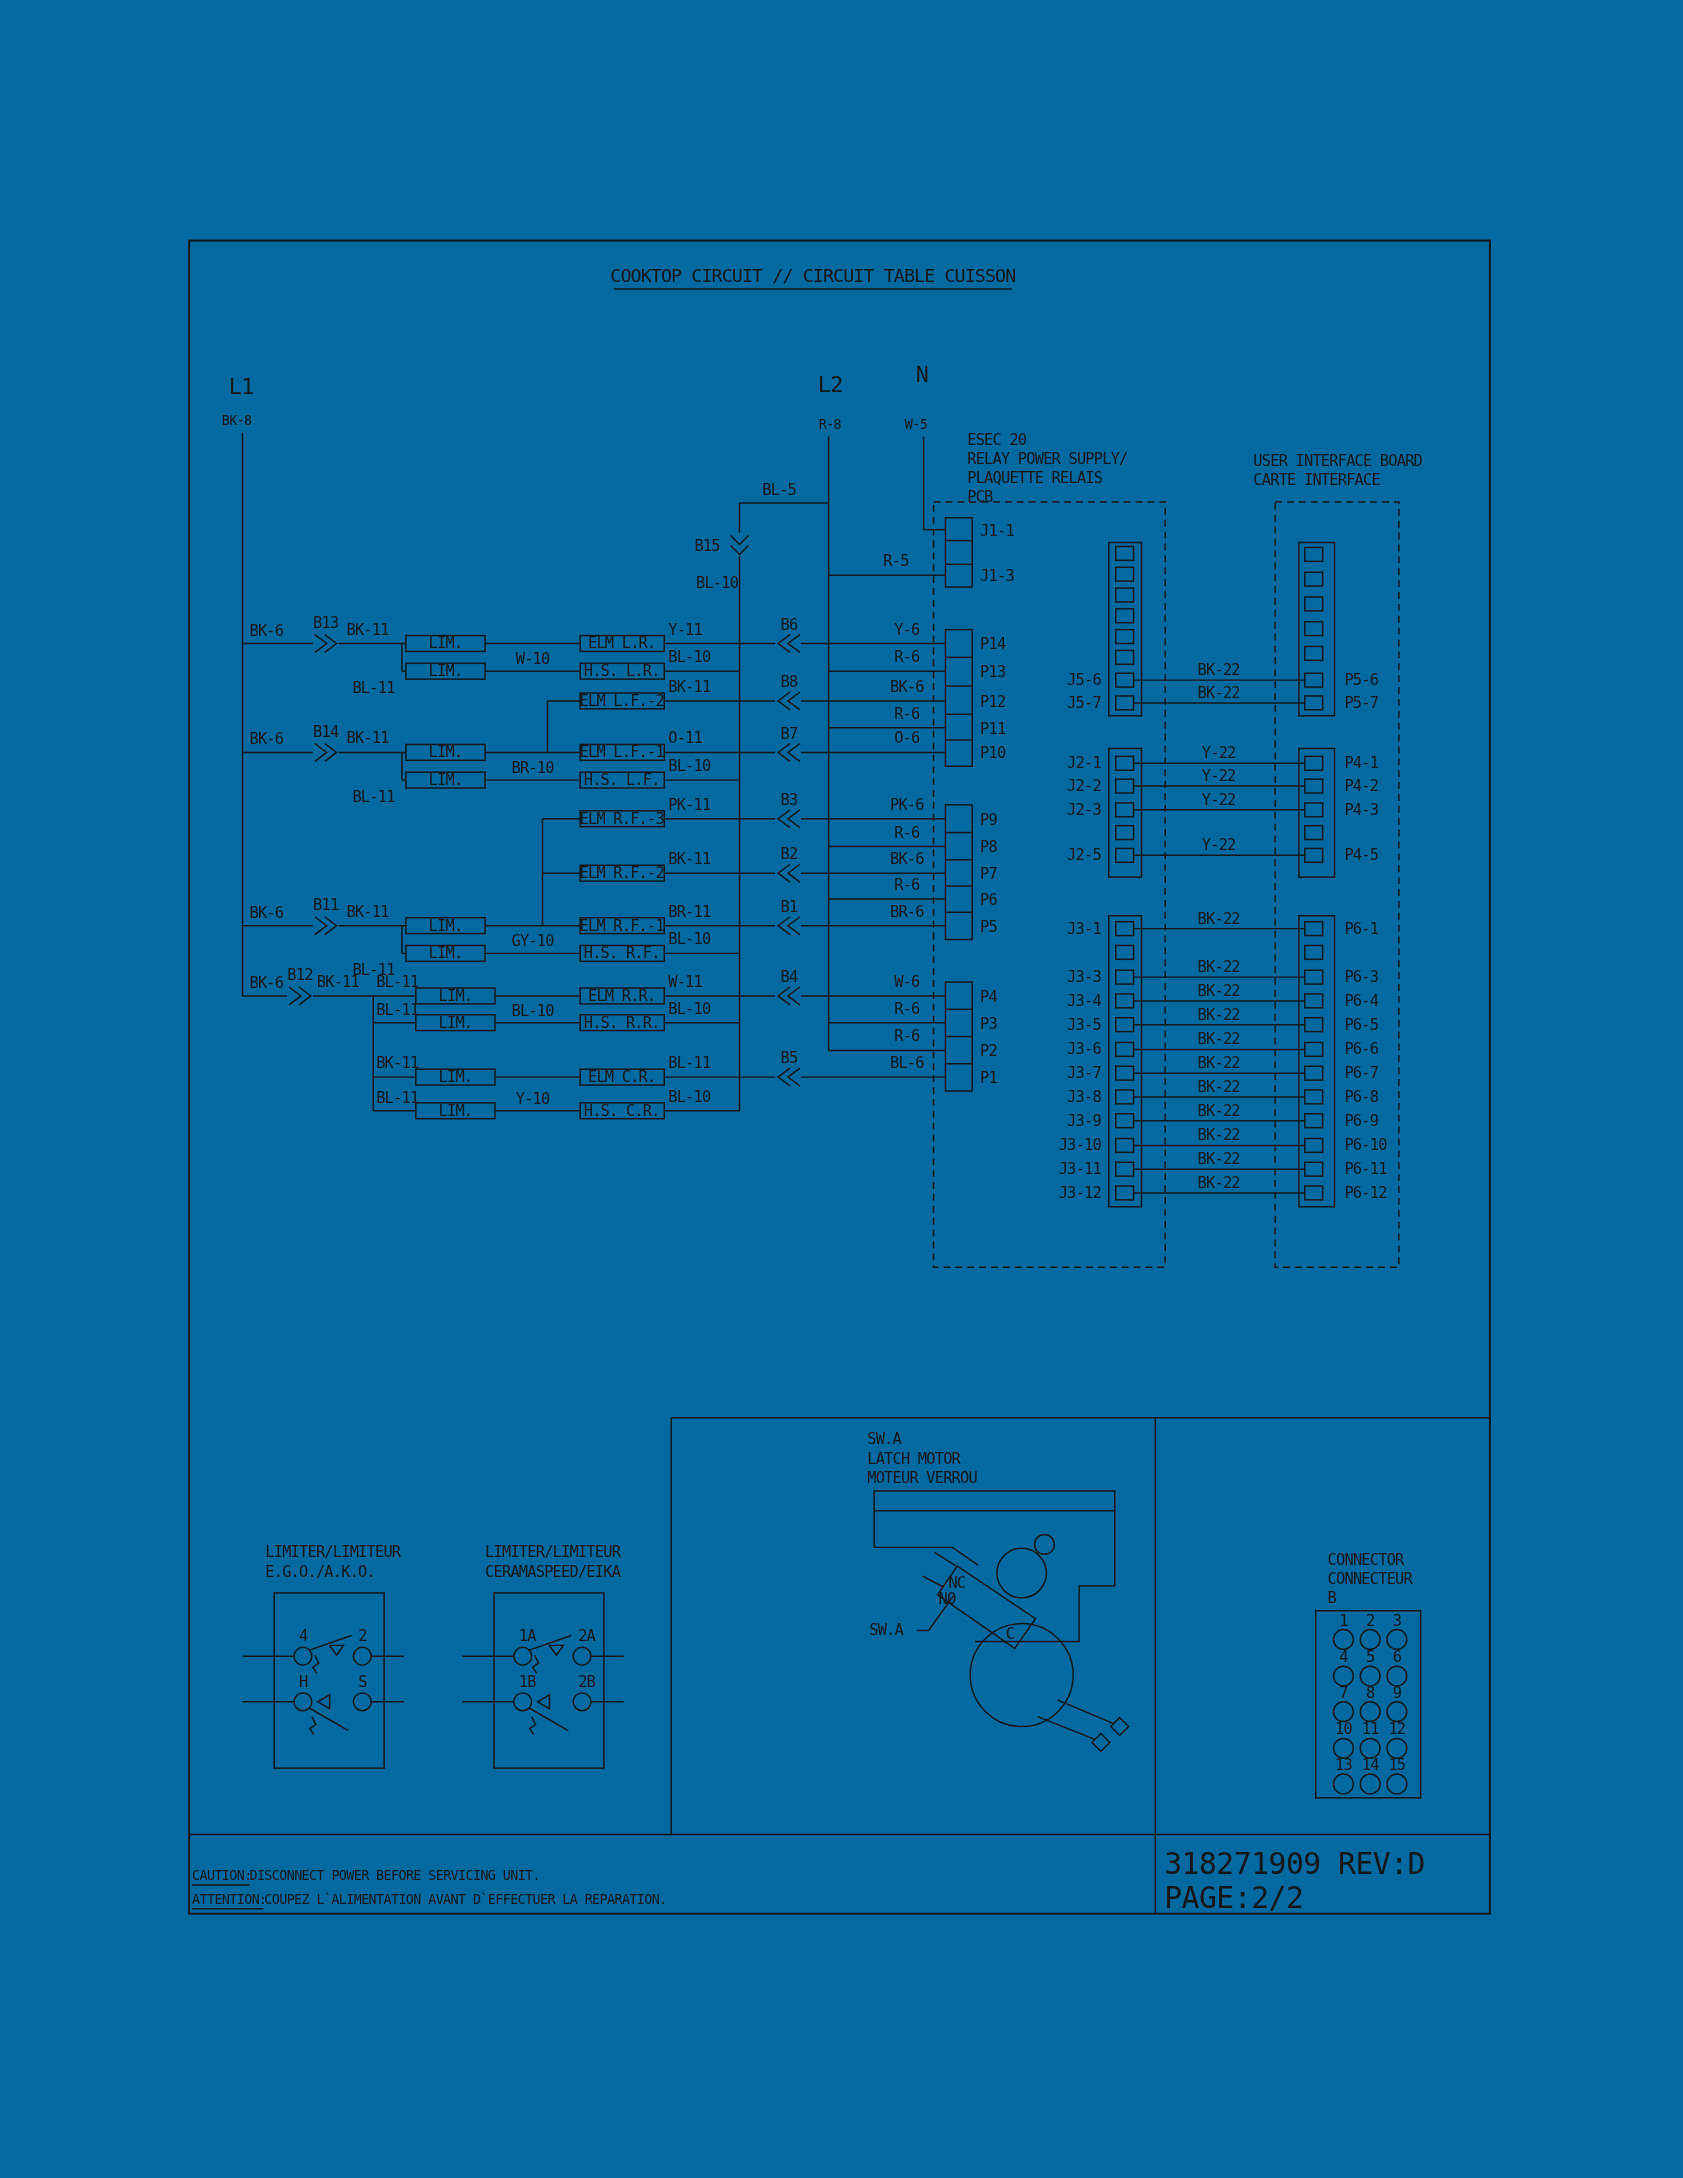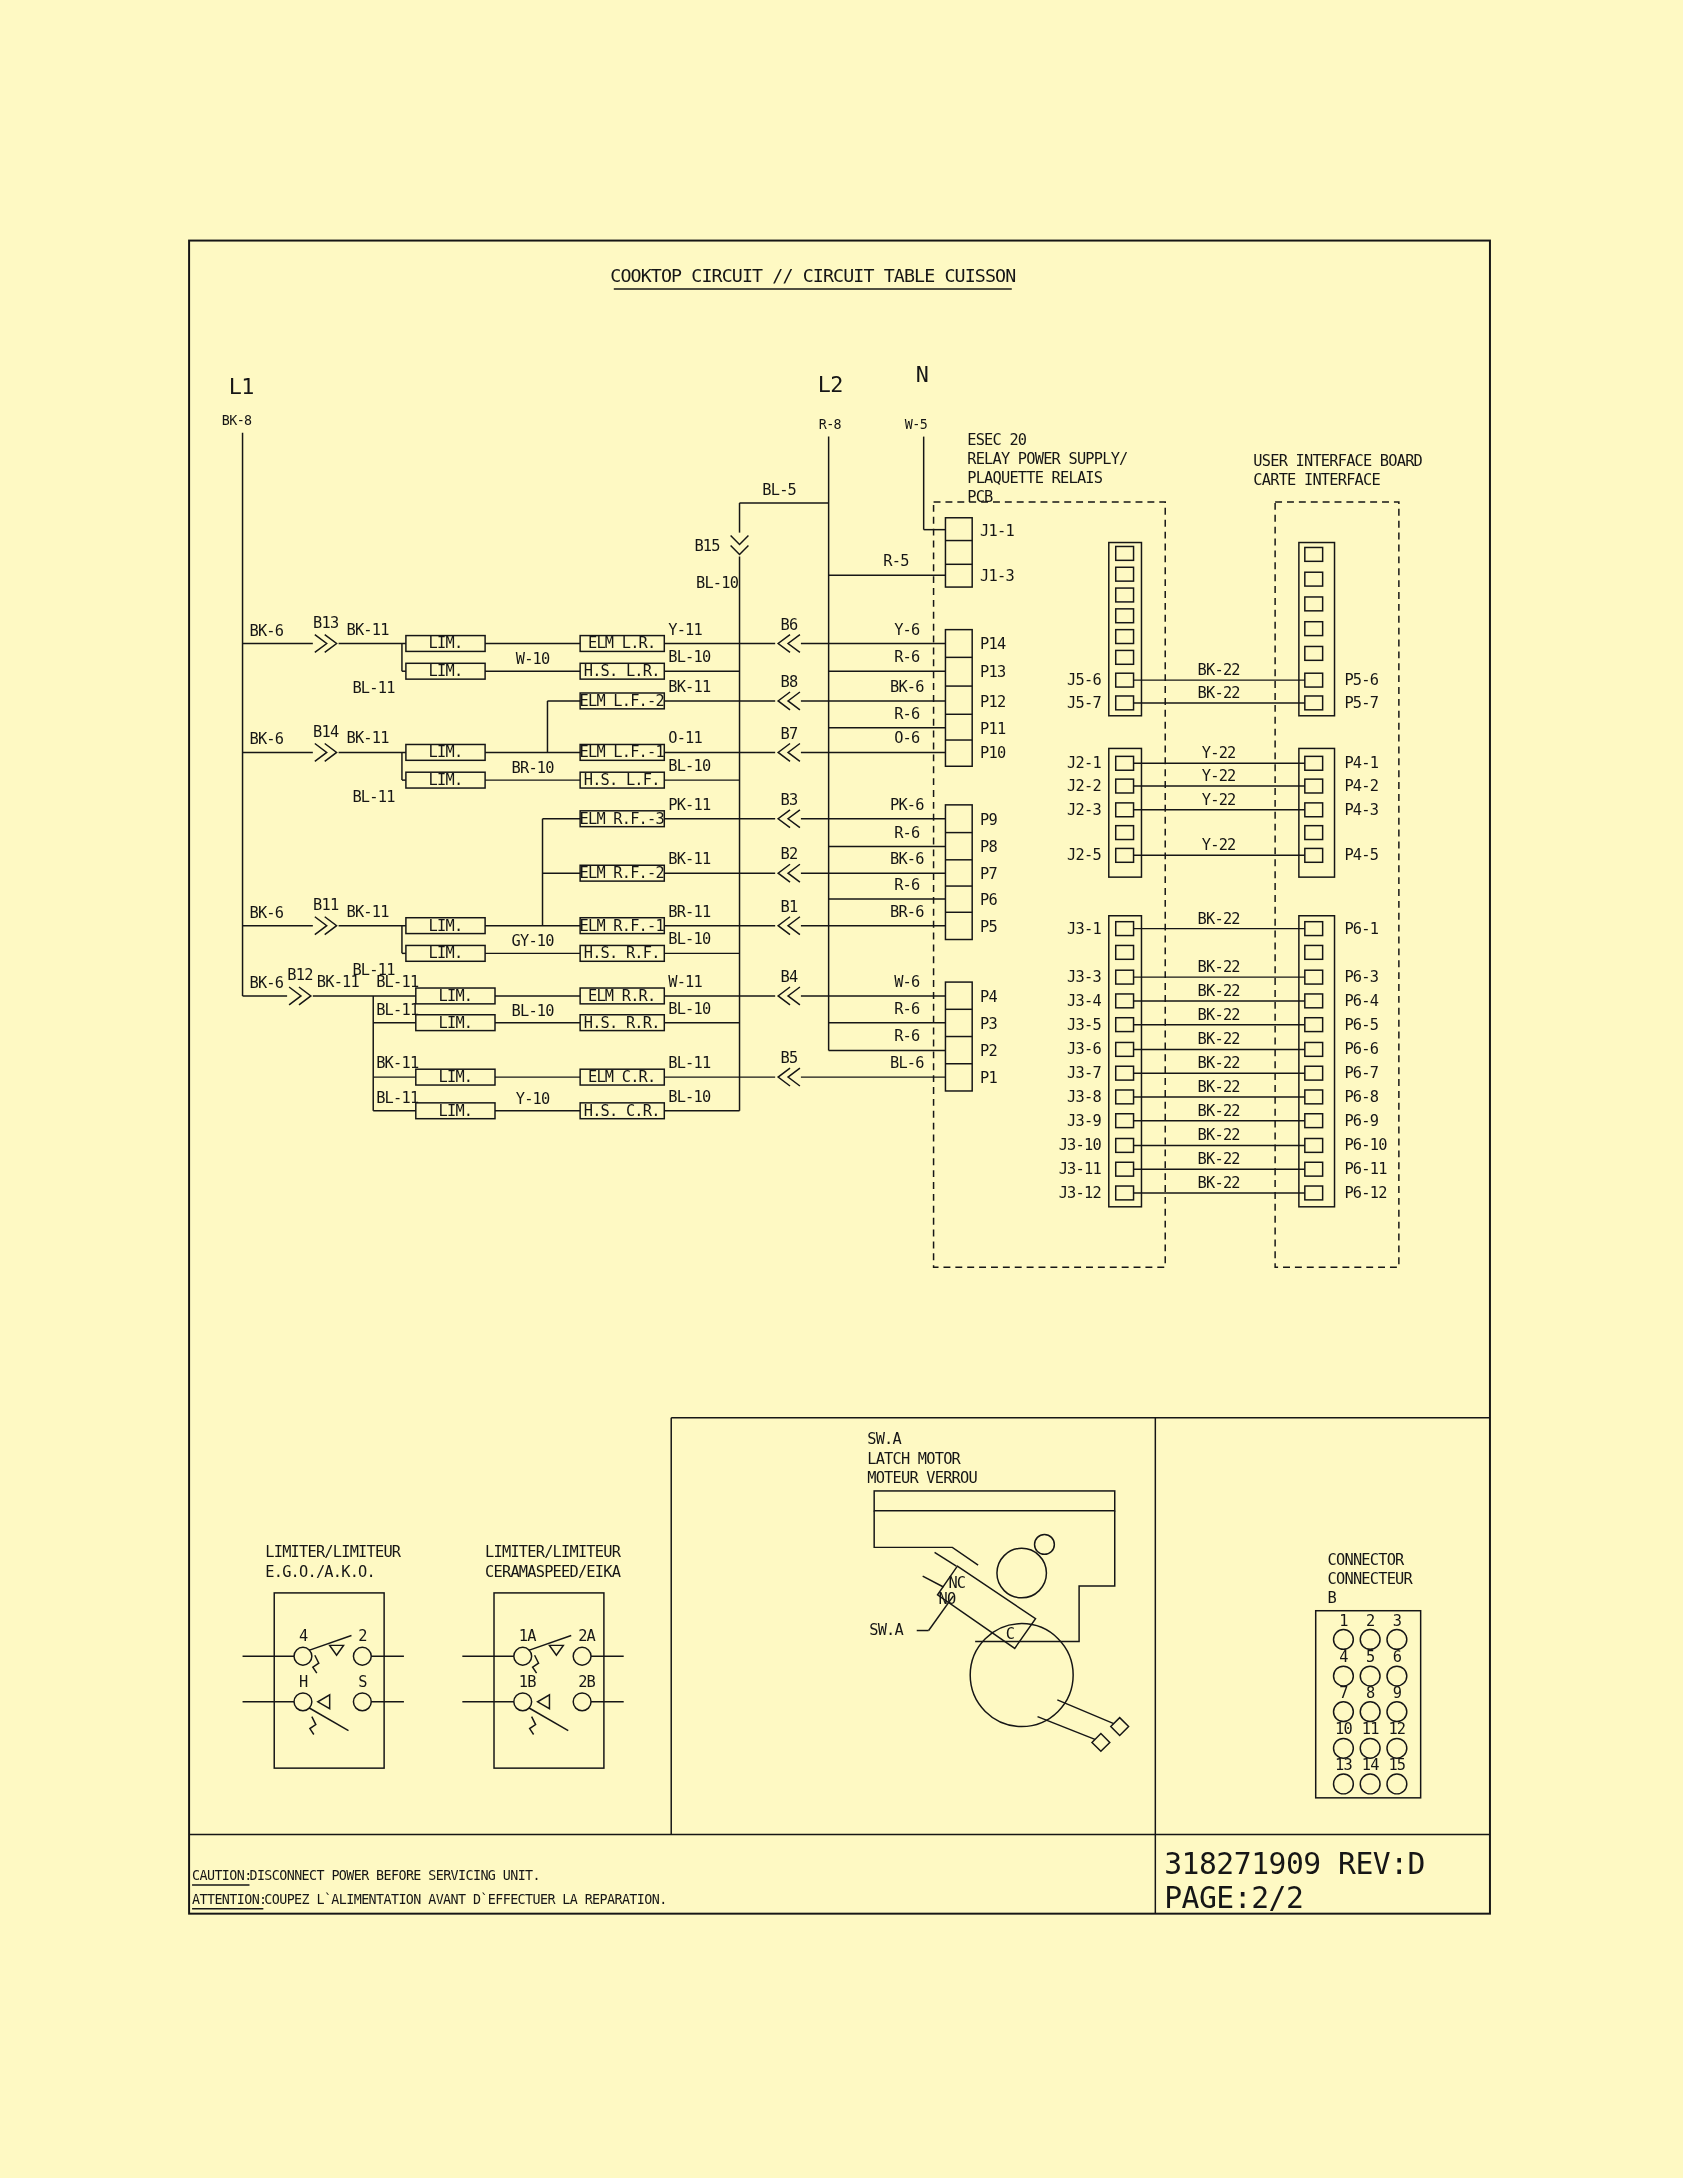--- a/index.html
+++ b/index.html
@@ -1,16 +1,16 @@
 <!DOCTYPE html>
 <html><head>
 <meta charset="utf-8">
 <style>
   html,body{margin:0;padding:0;background:#ffffff;}
-  .page{position:relative;width:1683px;height:2178px;background:#fef9c3;overflow:hidden;}
+  .page{position:relative;width:1683px;height:2178px;background:#0369a1;overflow:hidden;}
   svg{position:absolute;left:0;top:0;}
   text{font-family:"DejaVu Sans Mono","Liberation Mono",monospace;fill:#161616;}
   .s13{font-size:13.5px;letter-spacing:-0.6px;}
   .s16{font-size:15.5px;letter-spacing:-0.8px;}
   .s18{font-size:18.5px;letter-spacing:-0.9px;}
   .s22{font-size:22px;letter-spacing:-0.5px;}
   .s30{font-size:30px;letter-spacing:-0.5px;}
   .ln{stroke:#161616;stroke-width:1.5;fill:none;}
   .ln2{stroke:#161616;stroke-width:2;fill:none;}
   .dash{stroke-dasharray:7 5;}

